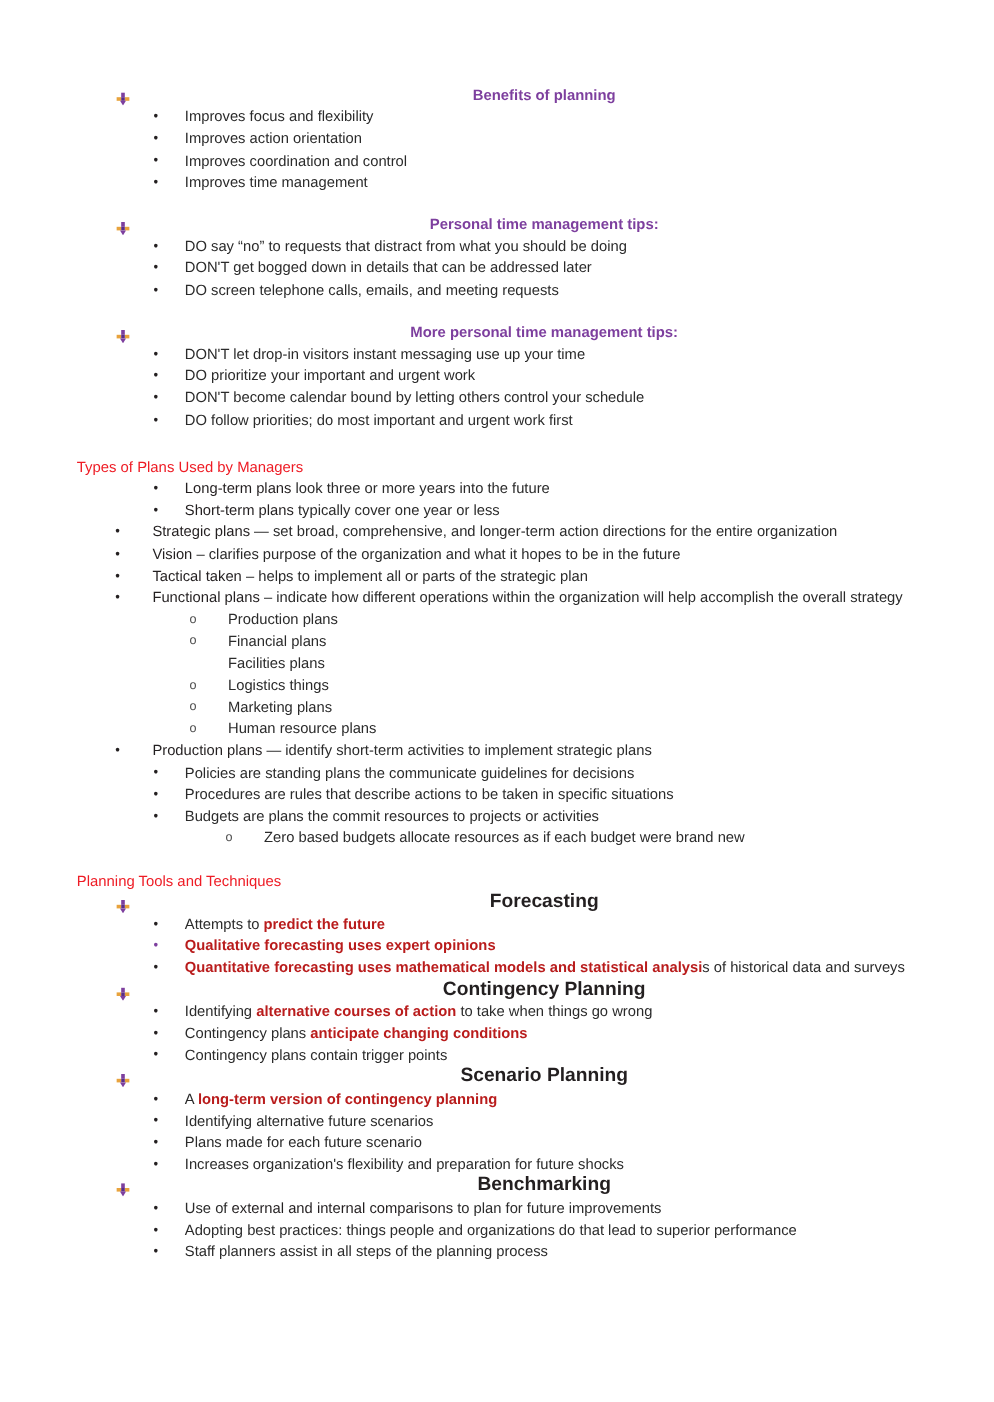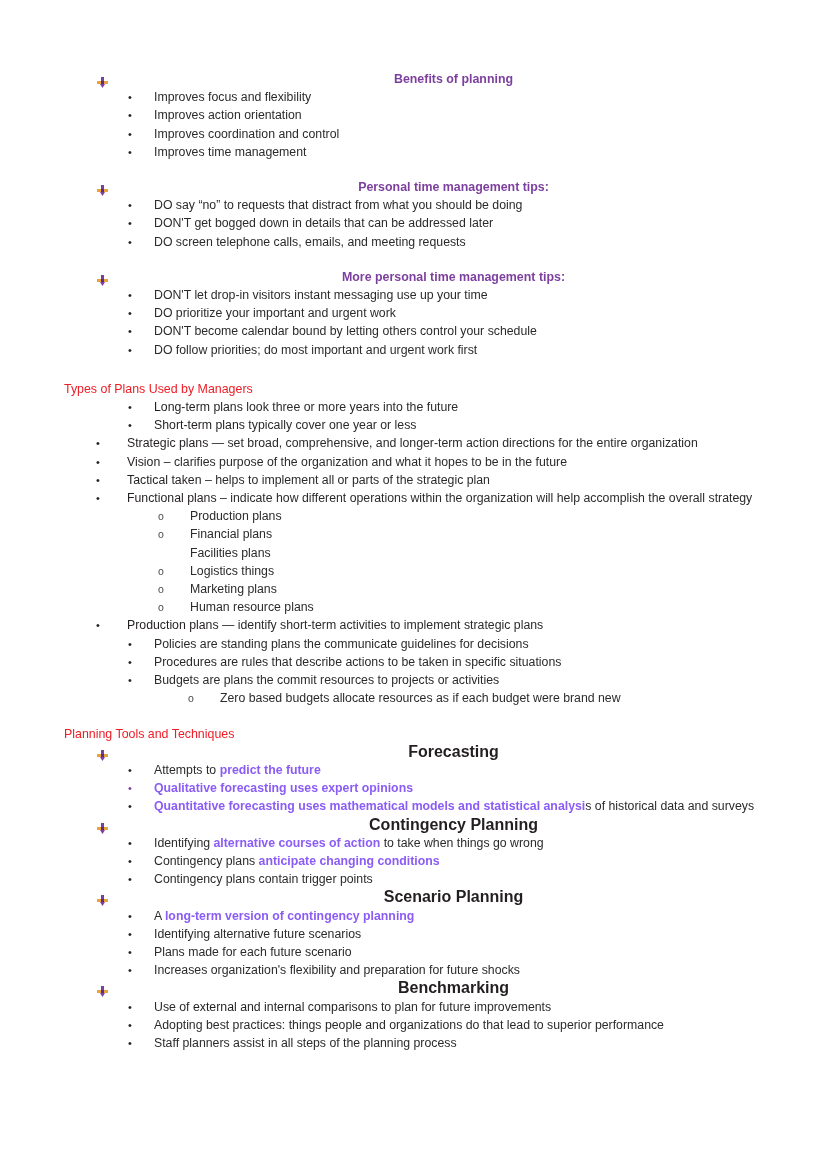--- a/index.html
+++ b/index.html
@@ -76,21 +76,21 @@
   }
 
   
   .red-head {
     color: #ee1c25;
     font-weight: normal;
     font-size: 12.4px;
     line-height: 18.2px;
   }
   .purple      { color: #7d3f9e; }
-  .purple-b    { color: #8b5cf6; font-weight: bold; }
+  .purple-b    { color: #b91c1c; font-weight: bold; }
   .b           { font-weight: normal; color: #231f20; }
   .blk         { color: #2b2b2b; }
 
   .head-purple {
     color: #7d3f9e;
     font-weight: bold;
     font-size: 12.4px;
   }
   .head-black {
     color: #231f20;

